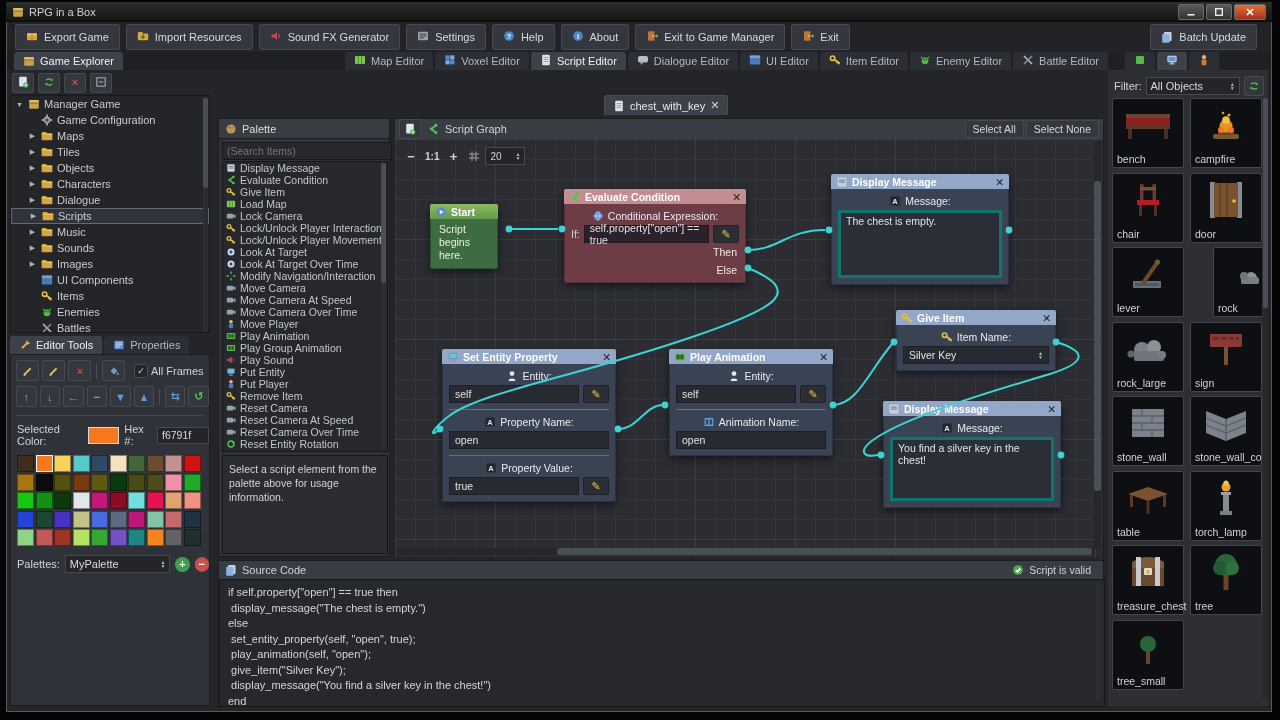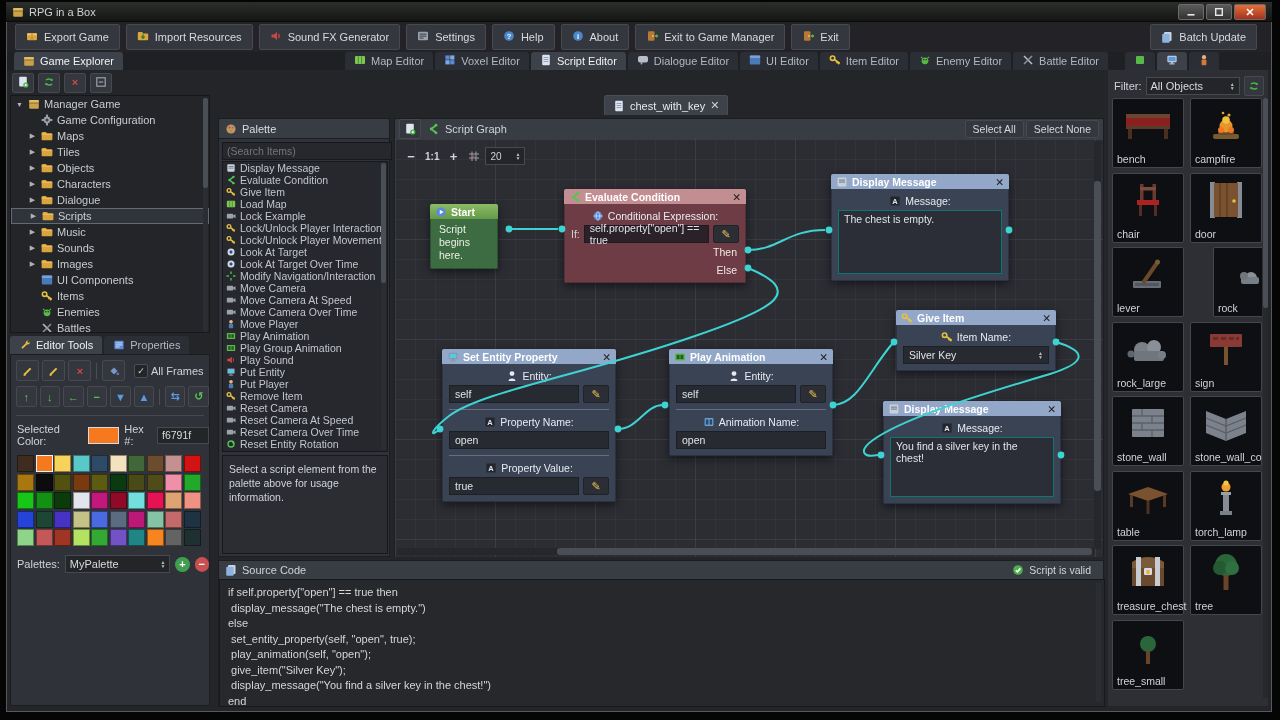--- a/index.html
+++ b/index.html
@@ -82,21 +82,21 @@
   .gnum{width:30px;height:16px;background:#232529;border:1px solid #46494f;color:#cfd3da;display:flex;align-items:center;padding:0 4px;font-size:10px;}
   .node{position:absolute;border-radius:3px;box-shadow:0 3px 8px rgba(0,0,0,.5);z-index:2;font-size:10.5px;}
   .nhd{height:15px;display:flex;align-items:center;gap:4px;padding:0 5px;border-radius:2px 2px 0 0;color:#fff;font-weight:bold;font-size:10.5px;}
   .nhd .nx{margin-left:auto;font-weight:bold;color:#222;}
   .nbd{padding:4px 6px 6px 6px;border-radius:0 0 2px 2px;}
   .nlabel{display:flex;align-items:center;justify-content:center;gap:4px;color:#e8ebf1;margin:2px 0 3px 0;}
   .nfrow{display:flex;align-items:center;gap:4px;}
   .nin{flex:1;height:16px;background:#272a30;border:1px solid #1c1f25;color:#dfe3ea;display:flex;align-items:center;padding:0 5px;}
   .npen{width:24px;height:16px;background:#2b2e35;border:1px solid #1f2228;border-radius:2px;display:flex;align-items:center;justify-content:center;color:#e8c050;font-size:11px;}
   .ndiv{height:1px;background:#8b94a6;opacity:.55;margin:6px 0;}
-  .ntxt{height:58px;background:#2b2e36;border:1px solid #0f766e;color:#dfe3ea;padding:2px 5px;}
+  .ntxt{height:58px;background:#2b2e36;border:3px solid #0f766e;color:#dfe3ea;padding:2px 5px;}
   .nthen{color:#f2e9e9;text-align:right;padding:3px 2px 0 0;}
   .startbd{color:#e9f1e5;line-height:13px;padding:4px 8px 6px 8px;}
   .edges{position:absolute;left:0;top:0;width:708px;height:418px;z-index:3;pointer-events:none;}
   .hscroll{position:absolute;left:2px;bottom:2px;width:698px;height:7px;background:#25272c;border-radius:3px;z-index:4;}
   .hscroll .h{position:absolute;left:160px;width:535px;height:7px;background:#4a4e55;border-radius:3px;}
   .vscroll{position:absolute;right:2px;top:2px;width:7px;height:408px;background:#25272c;border-radius:3px;z-index:4;}
   .vscroll .h{position:absolute;top:40px;width:7px;height:310px;background:#4a4e55;border-radius:3px;}
   .srcpanel{position:absolute;left:218px;top:560px;width:886px;height:146px;}
   .shead{height:18px;background:#383c43;display:flex;align-items:center;gap:5px;padding:0 6px;border-bottom:1px solid #1b1d21;}
   .valid{margin-left:auto;display:flex;align-items:center;gap:5px;color:#cfd3da;font-size:10.5px;padding-right:6px;}
@@ -755,21 +755,21 @@
           </span>
           <span>Load Map</span>
         </div>
         <div class="pitem">
           <span style="display: inline-flex;">
             <svg width="10" height="10" viewBox="0 0 12 12">
               <rect x="1" y="3.4" width="7.6" height="5.6" fill="#9aa2ac" rx="1"></rect>
               <path d="M8.6,5.2 L11.4,3.8 L11.4,8.6 L8.6,7.2 Z" fill="#9aa2ac"></path>
             </svg>
           </span>
-          <span>Lock Example</span>
+          <span>Lock Camera</span>
         </div>
         <div class="pitem">
           <span style="display: inline-flex;">
             <svg width="10" height="10" viewBox="0 0 12 12">
               <circle cx="3.6" cy="4.2" r="2.2" fill="none" stroke="#e8c040" stroke-width="1.6"></circle>
               <path d="M5.6,5.8 L10.6,9.2" fill="none" stroke="#e8c040" stroke-width="1.8"></path>
               <path d="M8.6,7.8 L7.6,9.2" fill="none" stroke="#e8c040" stroke-width="1.6"></path>
               <path d="M10.2,8.9 L9.2,10.3" fill="none" stroke="#e8c040" stroke-width="1.6"></path>
             </svg>
           </span>

